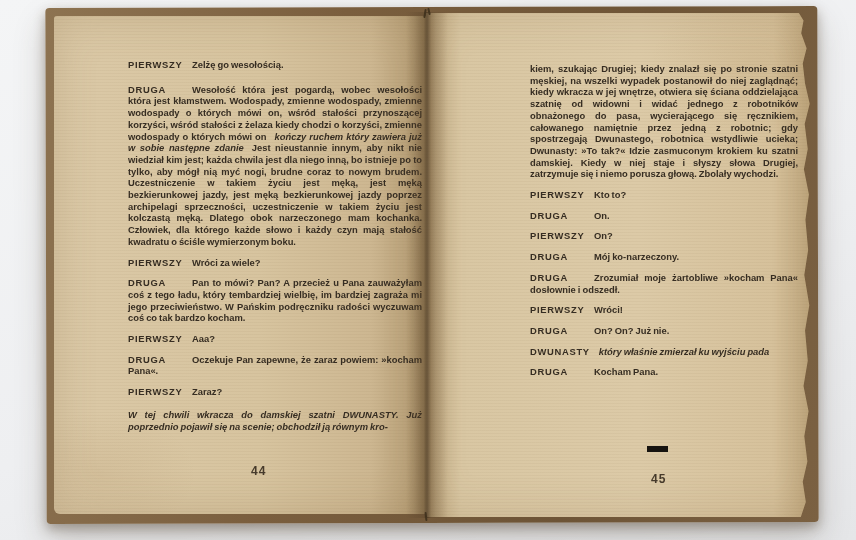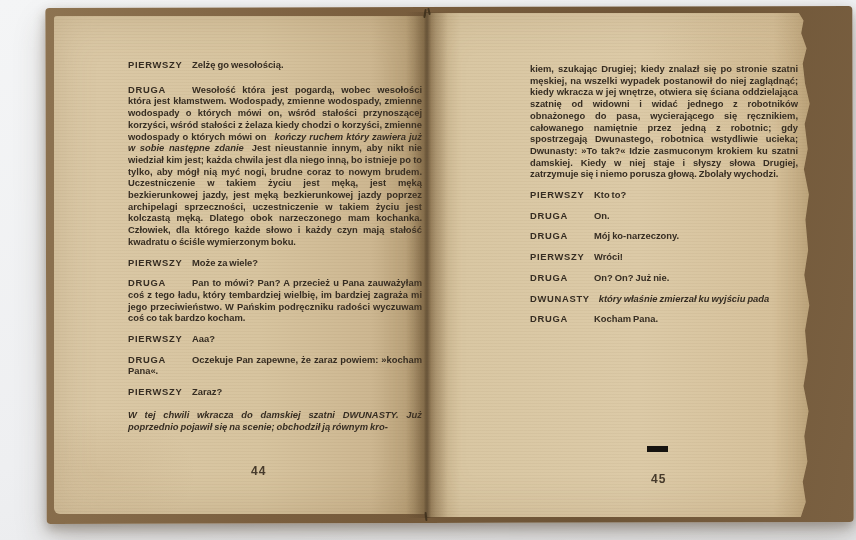--- a/index.html
+++ b/index.html
@@ -1,21 +1,21 @@
 <!DOCTYPE html>
 <html><head>
 <meta charset="utf-8">
 <style>
   html,body{margin:0;padding:0;}
   body{
     width:856px;height:540px;overflow:hidden;position:relative;
     background:linear-gradient(160deg,#f4f5f6 0%,#eeeff1 55%,#e5e6e8 100%);
     font-family:"Liberation Sans",sans-serif;
   }
-  .book{position:absolute;left:46px;top:7px;width:772px;height:516px;padding-left:35px;}
+  .book{position:absolute;left:46px;top:7px;width:772px;height:516px;}
   .cover{
     position:absolute;inset:0;border-radius:4px;
     background:linear-gradient(100deg,#8d7351 0%,#7a5e3e 35%,#6d5436 70%,#7b6142 100%);
     box-shadow:0 5px 12px rgba(70,55,38,.38),0 16px 32px rgba(70,55,38,.22);
     transform:rotate(-.15deg);
   }
   .page{position:absolute;overflow:hidden;}
   .page::before{ 
     content:"";position:absolute;inset:0;pointer-events:none;
     background:repeating-linear-gradient(to bottom,rgba(112,86,50,.05) 0 1px,rgba(255,255,255,0) 1px 3px);
@@ -68,21 +68,21 @@
 
 <div class="book">
   <div class="cover"></div>
 
   <div class="page page-left">
     <div class="text-block tb-left">
       <p class="para first-gap"><span class="speaker">PIERWSZY</span><span>Zelżę go wesołością.</span></p>
 
       <p class="para"><span class="speaker">DRUGA</span><span>Wesołość która jest pogardą, wobec wesołości która jest kłamstwem. Wodospady, zmienne wodospady, zmienne wodospady o których mówi on, wśród stałości przynoszącej korzyści, wśród stałości z żelaza kiedy chodzi o korzyści, zmienne wodospady o których mówi on</span><span class="it it-gap">kończy ruchem który zawiera już w sobie następne zdanie</span><span>Jest nieustannie innym, aby nikt nie wiedział kim jest; każda chwila jest dla niego inną, bo istnieje po to tylko, aby mógł nią myć nogi, brudne coraz to nowym brudem. Uczestniczenie w takiem życiu jest męką, jest męką bezkierunkowej jazdy, jest męką bezkierunkowej jazdy poprzez archipelagi sprzeczności, uczestniczenie w takiem życiu jest kolczastą męką. Dlatego obok narzeczonego mam kochanka. Człowiek, dla którego każde słowo i każdy czyn mają stałość kwadratu o ściśle wymierzonym boku.</span></p>
 
-      <p class="para"><span class="speaker">PIERWSZY</span><span>Może za wiele?</span></p>
+      <p class="para"><span class="speaker">PIERWSZY</span><span>Wróci za wiele?</span></p>
 
       <p class="para"><span class="speaker">DRUGA</span><span>Pan to mówi? Pan? A przecież u Pana zauważyłam coś z tego ładu, który tembardziej wielbię, im bardziej zagraża mi jego przeciwieństwo. W Pańskim podręczniku radości wyczuwam coś co tak bardzo kocham.</span></p>
 
       <p class="para"><span class="speaker">PIERWSZY</span><span>Aaa?</span></p>
 
       <p class="para"><span class="speaker">DRUGA</span><span>Oczekuje Pan zapewne, że zaraz powiem: »kocham Pana«.</span></p>
 
       <p class="para"><span class="speaker">PIERWSZY</span><span>Zaraz?</span></p>
 
 
@@ -92,24 +92,26 @@
   </div>
 
   <div class="page page-right">
     <div class="text-block tb-right">
       <p class="para stage-open"><span>kiem, szukając Drugiej; kiedy znalazł się po stronie szatni męskiej, na wszelki wypadek postanowił do niej zaglądnąć; kiedy wkracza w jej wnętrze, otwiera się ściana oddzielająca szatnię od widowni i widać jednego z robotników obnażonego do pasa, wycierającego się ręcznikiem, całowanego namiętnie przez jedną z robotnic; gdy spostrzegają Dwunastego, robotnica wstydliwie ucieka; Dwunasty: »To tak?« Idzie zasmuconym krokiem ku szatni damskiej. Kiedy w niej staje i słyszy słowa Drugiej, zatrzymuje się i niemo porusza głową. Zbolały wychodzi.</span></p>
 
       <p class="para"><span class="speaker">PIERWSZY</span><span>Kto to?</span></p>
 
       <p class="para"><span class="speaker">DRUGA</span><span>On.</span></p>
 
+      <p class="para"><span class="speaker">PIERWSZY</span><span>On?</span></p>
 
       <p class="para"><span class="speaker">DRUGA</span><span>Mój ko-narzeczony.</span></p>
 
 
+      <p class="para"><span class="speaker">DRUGA</span><span>Zrozumiał moje żartobliwe »kocham Pana« dosłownie i odszedł.</span></p>
 
       <p class="para"><span class="speaker">PIERWSZY</span><span>Wróci!</span></p>
 
       <p class="para"><span class="speaker">DRUGA</span><span>On? On? Już nie.</span></p>
 
       <p class="para"><span class="speaker">DWUNASTY</span><span class="it">który właśnie zmierzał ku wyjściu pada</span></p>
 
 
       <p class="para"><span class="speaker">DRUGA</span><span>Kocham Pana.</span></p>
     </div>

